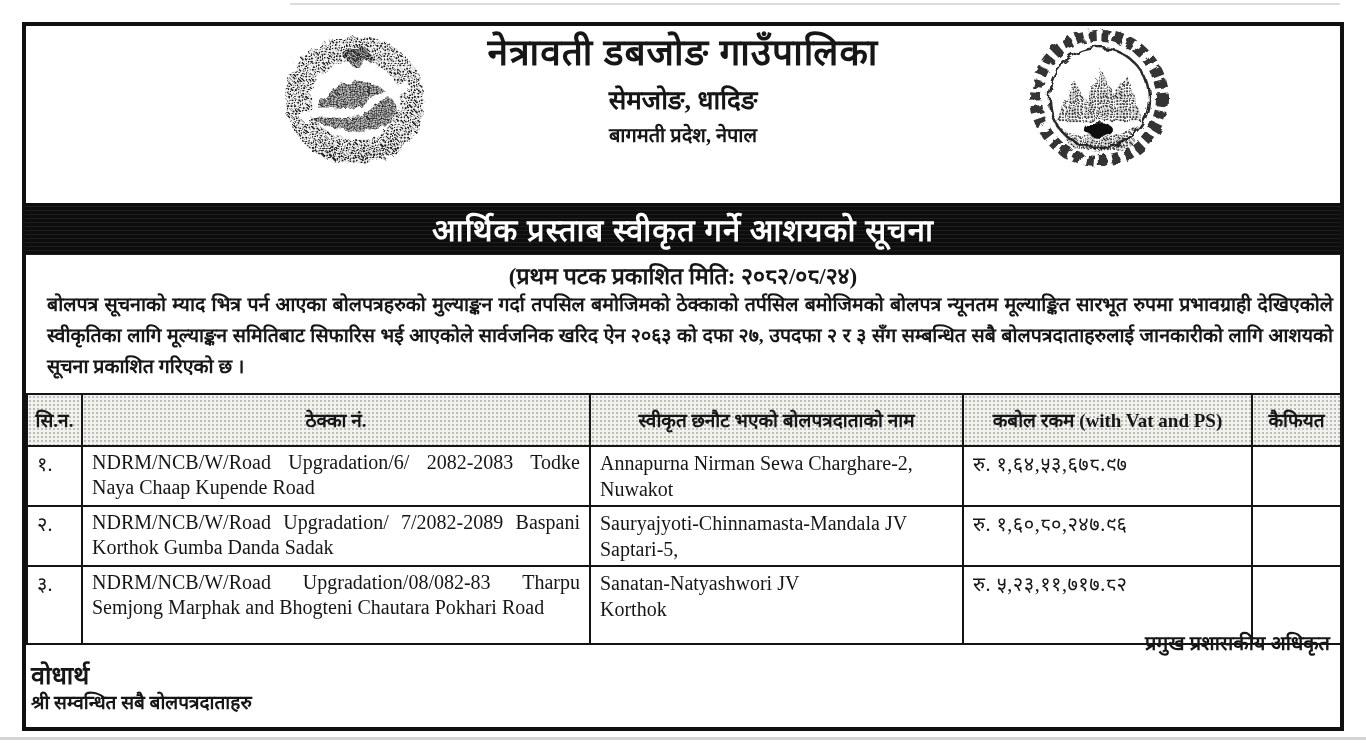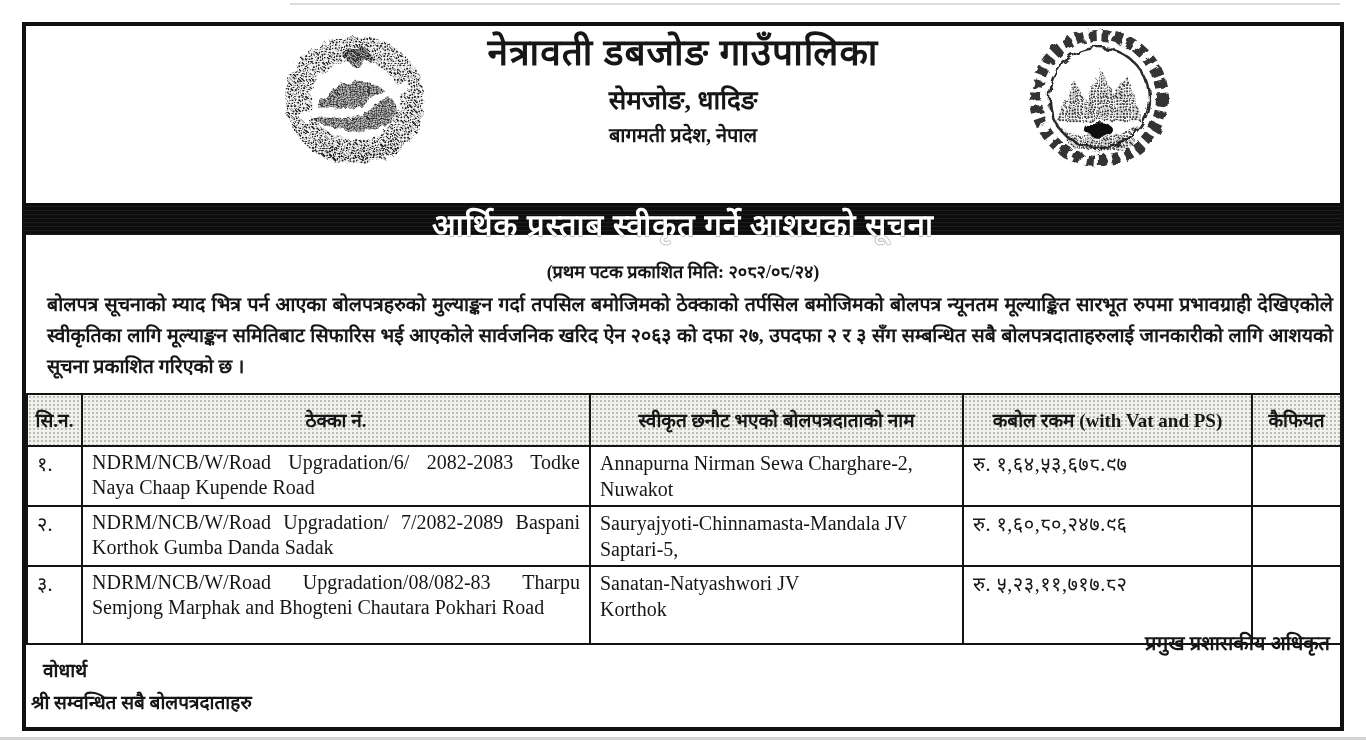--- a/index.html
+++ b/index.html
@@ -29,31 +29,31 @@
   .hdr .addr1{font-size:26px;font-weight:bold;margin-top:11px;}
   .hdr .addr2{font-size:20px;font-weight:bold;margin-top:9px;}
 
   .logo{position:absolute;}
   .logo.left{left:258px;top:8px;width:142px;height:136px;}
   .logo.right{left:994px;top:0px;width:158px;height:148px;}
   .logo svg{width:100%;height:100%;}
 
   
   .banner{
-    position:absolute;left:-1px;right:-1px;top:177px;height:32px;
+    position:absolute;left:-1px;right:-1px;top:177px;height:52px;
     background:var(--banner_bg);
     background-image:repeating-linear-gradient(0deg,rgba(255,255,255,.07) 0 1px,transparent 1px 4px);
-    display:flex;align-items:flex-start;justify-content:center;
+    display:flex;align-items:center;justify-content:center;
   }
   .banner .banner-title{
     color:var(--banner_text);font-size:31px;font-weight:bold;letter-spacing:1px;
     text-shadow:0 0 1px #000;
   }
 
-  .dateline{position:absolute;left:0;right:0;top:233px;text-align:center;font-size:18px;font-weight:bold;}
+  .dateline{position:absolute;left:0;right:0;top:233px;text-align:center;font-size:23px;font-weight:bold;}
 
   .body-para{
     position:absolute;left:21px;right:7px;top:263px;
     font-size:19.5px;line-height:31px;text-align:justify;font-weight:600;
   }
 
   
   table.notice{
     position:absolute;left:0;top:367px;width:1314px;
     border-collapse:collapse;table-layout:fixed;
@@ -70,21 +70,21 @@
     background-image:radial-gradient(#b9b9b4 0.7px, transparent 0.8px);
     background-size:4px 4px;
   }
   tr.hrow{height:38px;} tr.r1{height:54px;} tr.r2{height:53px;} tr.r3{height:78px;}
   td.sn{font-size:19px;padding-left:10px;}
   td.contract{text-align:justify;line-height:25px;}
   td.bidder{white-space:pre-line;line-height:26px;}
   td.amount{font-size:19px;letter-spacing:.5px;}
 
   .sig{position:absolute;right:10px;top:603px;font-size:20px;font-weight:bold;}
-  .cc-label{position:absolute;left:5px;top:631px;font-size:19px;font-weight:bold;margin-left:12px;}
+  .cc-label{position:absolute;left:5px;top:631px;font-size:25px;font-weight:bold;}
   .cc-to{position:absolute;left:5px;top:663px;font-size:19px;font-weight:bold;}
 </style>
 </head>
 <body>
 
 <div class="scan-streak-top"></div>
 <div class="scan-streak-bottom"></div>
 
 <div class="doc">
 

